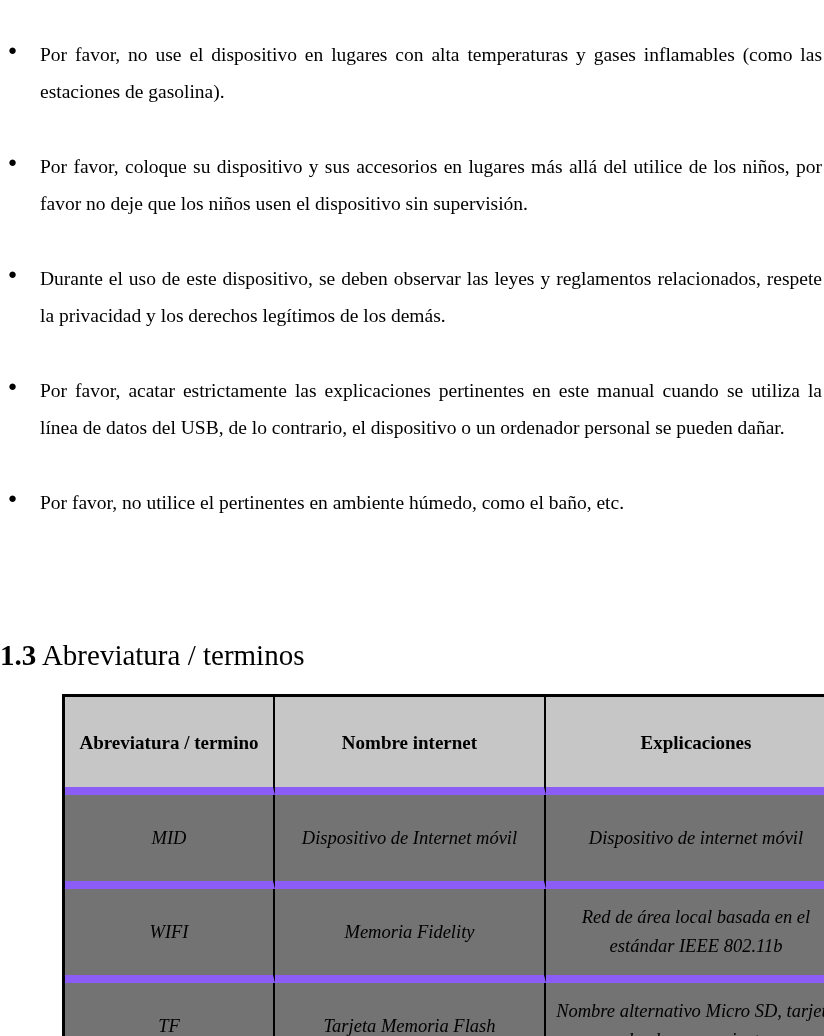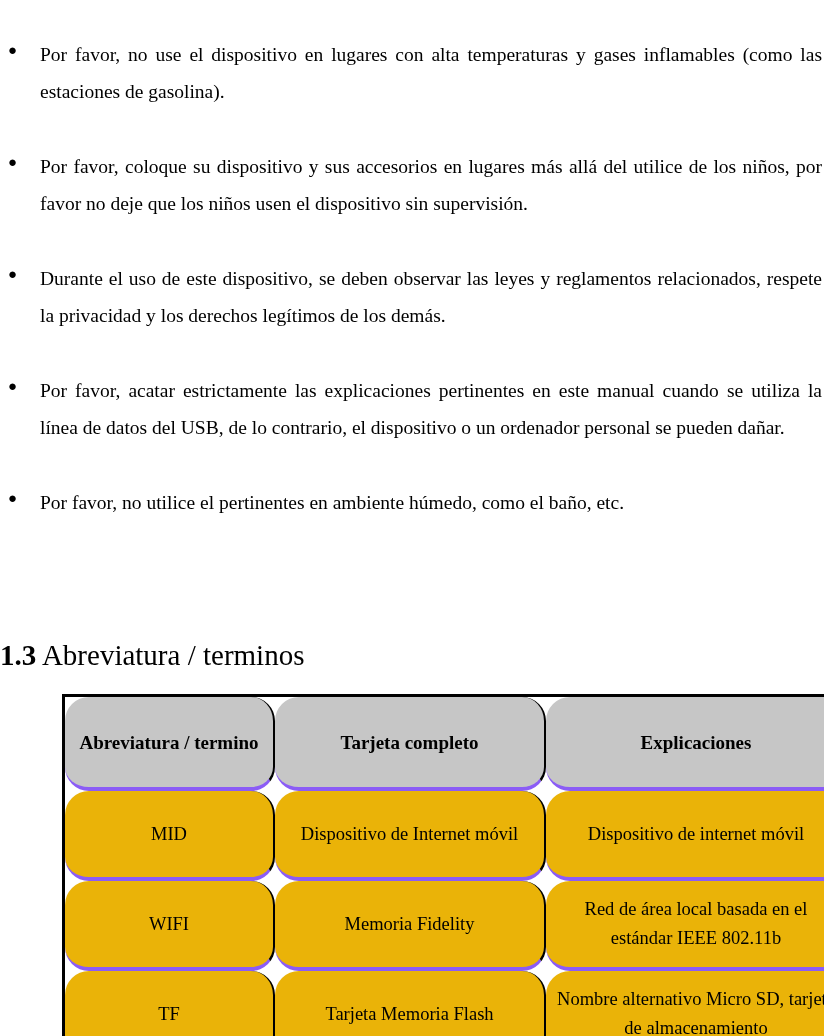--- a/index.html
+++ b/index.html
@@ -92,38 +92,38 @@
     width: 741px;
     table-layout: fixed;
     border-top: 3px solid #000;
     border-left: 3px solid #000;
     border-right: 1px solid #000;
     border-bottom: 1px solid #000;
   }
   table.term-table td,
   table.term-table th {
     border-right: 2px solid #000;
-    border-bottom: 4px solid #8b5cf6;
+    border-bottom: 8px solid #8b5cf6;
     padding: 6px 6px;
     font-weight: normal;
     font-size: 18.5px;
     line-height: 29px;
     text-align: center;
     vertical-align: middle;
-    border-radius: 24px;
   }
   table.term-table tr.header-row th {
     background: #c6c6c6;
     font-weight: bold;
     font-size: 19px;
     height: 78px;
   }
   table.term-table tr.body-row td {
     height: 74px;
-    background: #eab308;
+    background: #737373;
+    font-style: italic;
   }
   .col-abbr   { width: 196px; }
   .col-name   { width: 257px; }
   .col-expl   { width: 288px; }
 </style>
 </head>
 <body>
 
 <div class="page">
 
@@ -158,21 +158,21 @@
 
   <div class="section-heading">
     <span class="num">1.3</span><span> </span><span class="title">Abreviatura / terminos</span>
   </div>
 
   <div class="term-table-wrap">
     <table class="term-table">
       <thead>
         <tr class="header-row">
           <th class="col-abbr">Abreviatura / termino</th>
-          <th class="col-name">Tarjeta completo</th>
+          <th class="col-name">Nombre internet</th>
           <th class="col-expl">Explicaciones</th>
         </tr>
       </thead>
       <tbody>
         <tr class="body-row">
           <td class="col-abbr">MID</td>
           <td class="col-name">Dispositivo de Internet móvil</td>
           <td class="col-expl">Dispositivo de internet móvil</td>
         </tr>
         <tr class="body-row">

